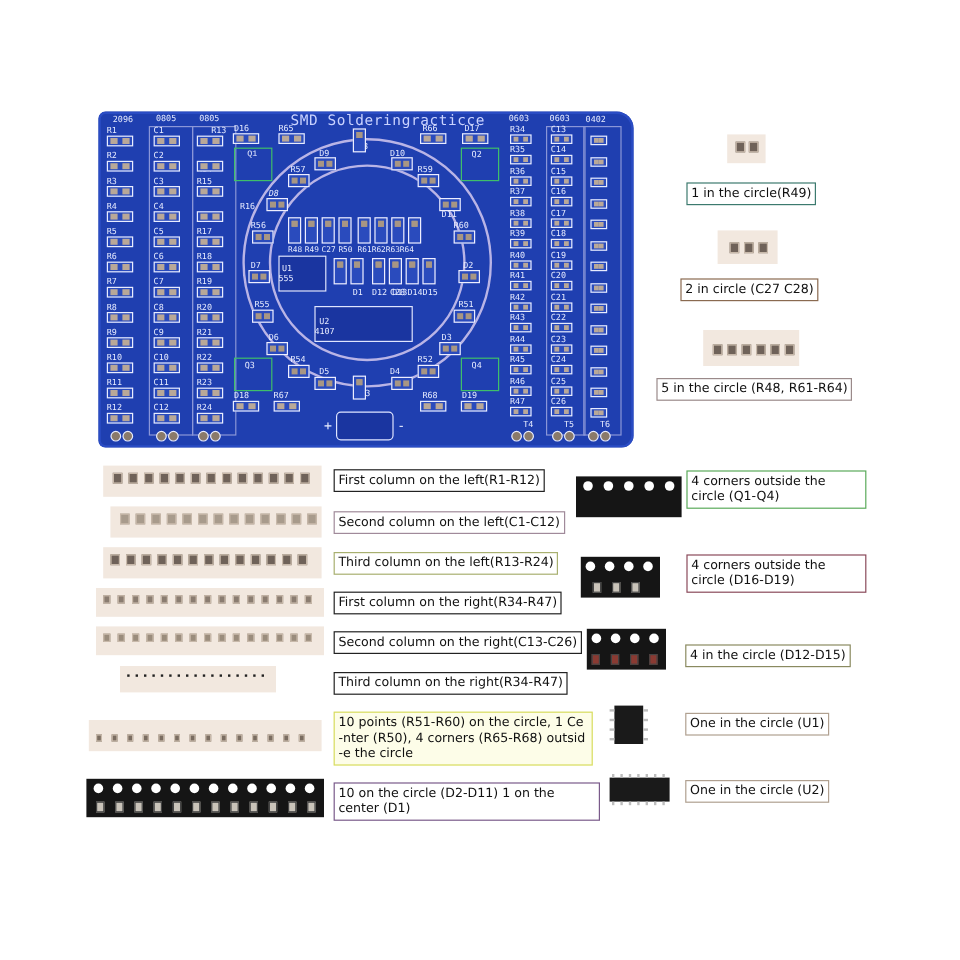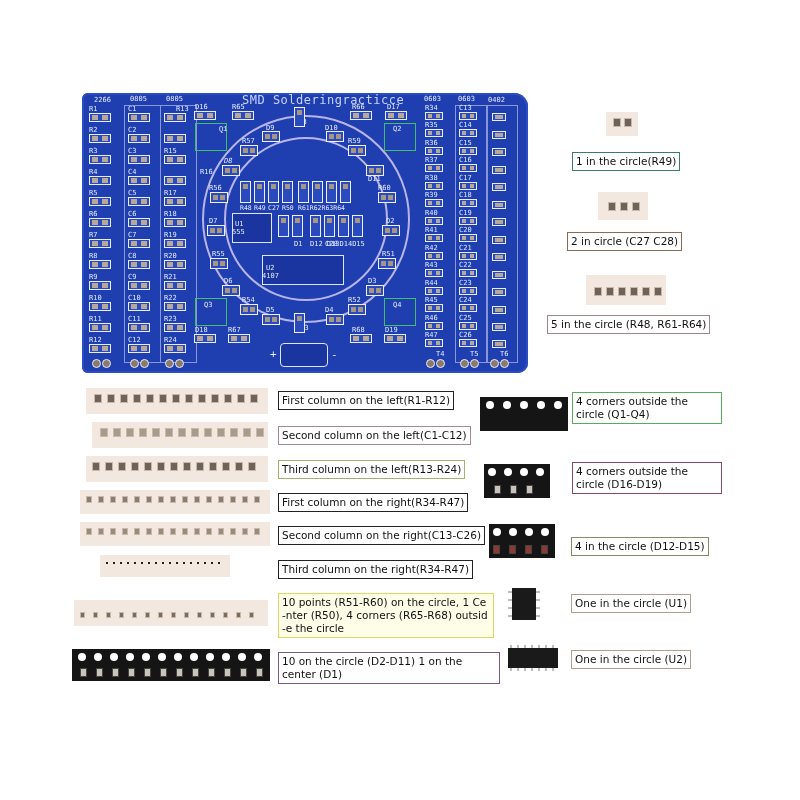--- a/index.html
+++ b/index.html
@@ -33,21 +33,21 @@
   
   .lbox{position:absolute;background:#fff;border:1px solid #222;box-sizing:border-box;font-size:10.5px;line-height:13px;color:#111;padding:2px 3px;white-space:nowrap;}
   .lbox.wrap{white-space:normal;}
 </style>
 </head>
 <body>
 
 <div class="pcb">
   <div class="pcb-title">SMD Solderingracticce</div>
 
-  <div class="pcb-lbl" style="left:12px;top:4px;">2266</div>
+  <div class="pcb-lbl" style="left:12px;top:4px;">2096</div>
   <div class="pcb-lbl" style="left:48px;top:3px;">0805</div>
   <div class="pcb-lbl" style="left:84px;top:3px;">0805</div>
   <div class="pcb-lbl" style="left:342px;top:3px;">0603</div>
   <div class="pcb-lbl" style="left:376px;top:3px;">0603</div>
   <div class="pcb-lbl" style="left:406px;top:4px;">0402</div>
 
   <div class="col-frame" style="left:42px;top:12px;width:35px;height:256px;"></div>
   <div class="col-frame" style="left:78px;top:12px;width:35px;height:256px;"></div>
   <div class="col-frame" style="left:373px;top:12px;width:31px;height:256px;"></div>
   <div class="col-frame" style="left:404px;top:12px;width:30px;height:256px;"></div>
@@ -291,21 +291,21 @@
 
   <div class="pcb-lbl" style="left:113px;top:11px;">D16</div>
   <div class="pad" style="left:112px;top:18px;"></div>
   <div class="pcb-lbl" style="left:150px;top:11px;">R65</div>
   <div class="pad" style="left:150px;top:18px;"></div>
   <div class="pcb-lbl" style="left:270px;top:11px;">R66</div>
   <div class="pad" style="left:268px;top:18px;"></div>
   <div class="pcb-lbl" style="left:305px;top:11px;">D17</div>
   <div class="pad" style="left:303px;top:18px;"></div>
   <div class="sq-frame" style="left:113px;top:30px;width:30px;height:26px;"></div>
-  <div class="pcb-lbl" style="left:137px;top:33px;font-family:Liberation Mono, monospace;">Q1</div>
+  <div class="pcb-lbl" style="left:124px;top:33px;font-family:Liberation Mono, monospace;">Q1</div>
   <div class="sq-frame" style="left:302px;top:30px;width:30px;height:26px;"></div>
   <div class="pcb-lbl" style="left:311px;top:33px;">Q2</div>
   <div class="sq-frame" style="left:113px;top:205px;width:30px;height:26px;"></div>
   <div class="pcb-lbl" style="left:122px;top:209px;">Q3</div>
   <div class="sq-frame" style="left:302px;top:205px;width:30px;height:26px;"></div>
   <div class="pcb-lbl" style="left:311px;top:209px;">Q4</div>
   <div class="pcb-lbl" style="left:113px;top:234px;">D18</div>
   <div class="pad" style="left:112px;top:241px;"></div>
   <div class="pcb-lbl" style="left:146px;top:234px;">R67</div>
   <div class="pad" style="left:146px;top:241px;"></div>

